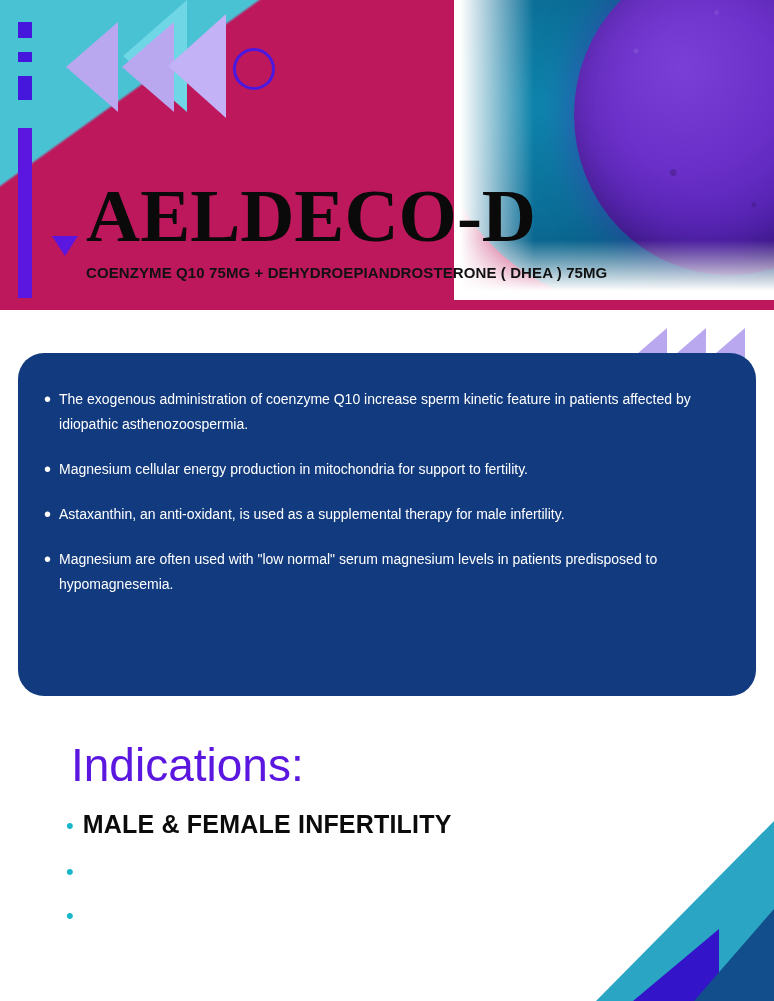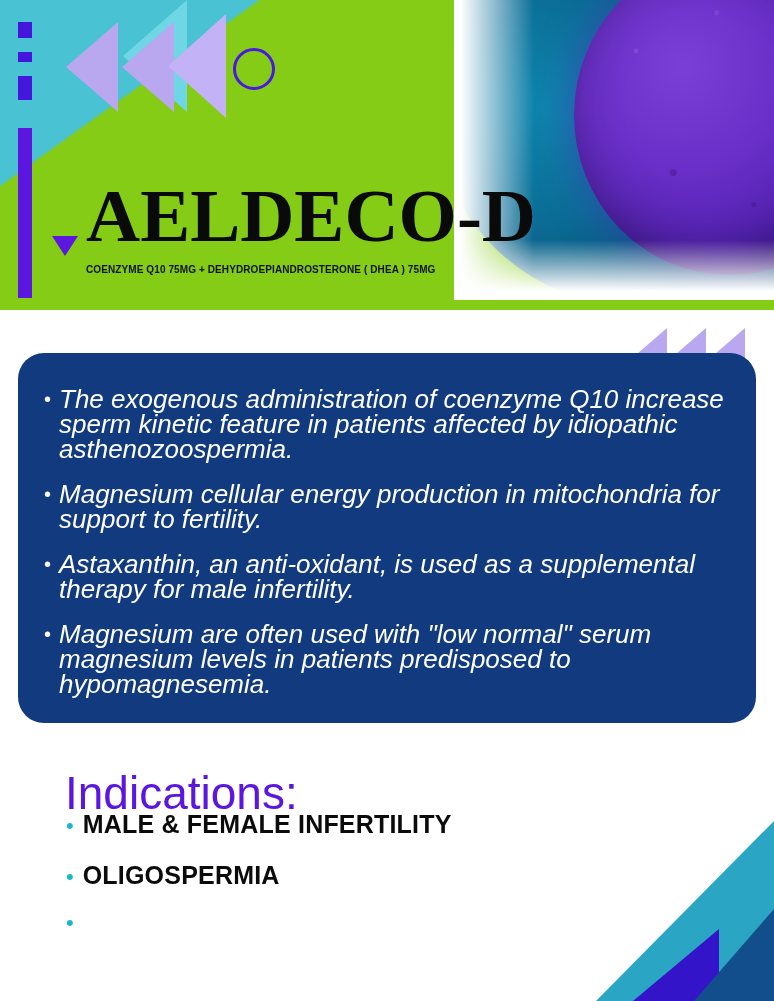--- a/index.html
+++ b/index.html
@@ -22,21 +22,21 @@
     background: #ffffff;
   }
 
   
   .header {
     position: absolute;
     left: 0; top: 0;
     width: 774px;
     height: 310px;
     overflow: hidden;
-    background: #84cc16;
+    background: #be185d;
   }
   .teal-wedge2 {
     position: absolute;
     left: 0; top: 0;
     width: 262px; height: 188px;
     background: linear-gradient(to bottom right, #49c2d4 0%, #49c2d4 49%, rgba(73,194,212,0) 50%);
   }
   
   .v-bar {
     position: absolute;
@@ -153,21 +153,21 @@
     font-size: 75px;
     letter-spacing: 0px;
     color: #0a0a0a;
     line-height: 1;
     white-space: nowrap;
     z-index: 5;
   }
   .subtitle {
     position: absolute;
     left: 86px; top: 264px;
-    font-size: 10px;
+    font-size: 15px;
     font-weight: bold;
     letter-spacing: .1px;
     color: #111;
     white-space: nowrap;
     z-index: 5;
   }
 
   
   .chev-sm {
     position: absolute;
@@ -199,34 +199,32 @@
   }
   .bullet-row:last-child { margin-bottom: 0; }
   .bdot {
     color: #ffffff;
     font-size: 20px;
     line-height: 24px;
     margin-right: 8px;
     flex: none;
   }
   .btext {
-    font-size: 26px;
+    font-size: 14px;
     line-height: 25px;
     color: #ffffff;
-    font-style: italic;
   }
 
   
   .ind-title {
     position: absolute;
-    left: 65px; top: 738px;
+    left: 71px; top: 738px;
     font-size: 46px;
     color: #5b16e0;
     letter-spacing: 0px;
-    margin-top: 28px;
   }
   .ind-list {
     position: absolute;
     left: 66px; top: 810px;
     width: 600px;
   }
   .ind-item {
     display: flex;
     align-items: baseline;
     margin-bottom: 22px;
@@ -327,21 +325,20 @@
   </div>
 
   <div class="ind-title">Indications:</div>
   <div class="ind-list">
     <div class="ind-item">
       <span class="ind-dot">•</span>
       <span class="ind-text">MALE &amp; FEMALE INFERTILITY</span>
     </div>
     <div class="ind-item">
       <span class="ind-dot">•</span>
-      <span class="ind-text">OLIGOSPERMIA</span>
     </div>
     <div class="ind-item">
       <span class="ind-dot">•</span>
     </div>
   </div>
 
   <div class="foot-teal"></div>
   <div class="foot-violet"></div>
   <div class="foot-navy"></div>
 

